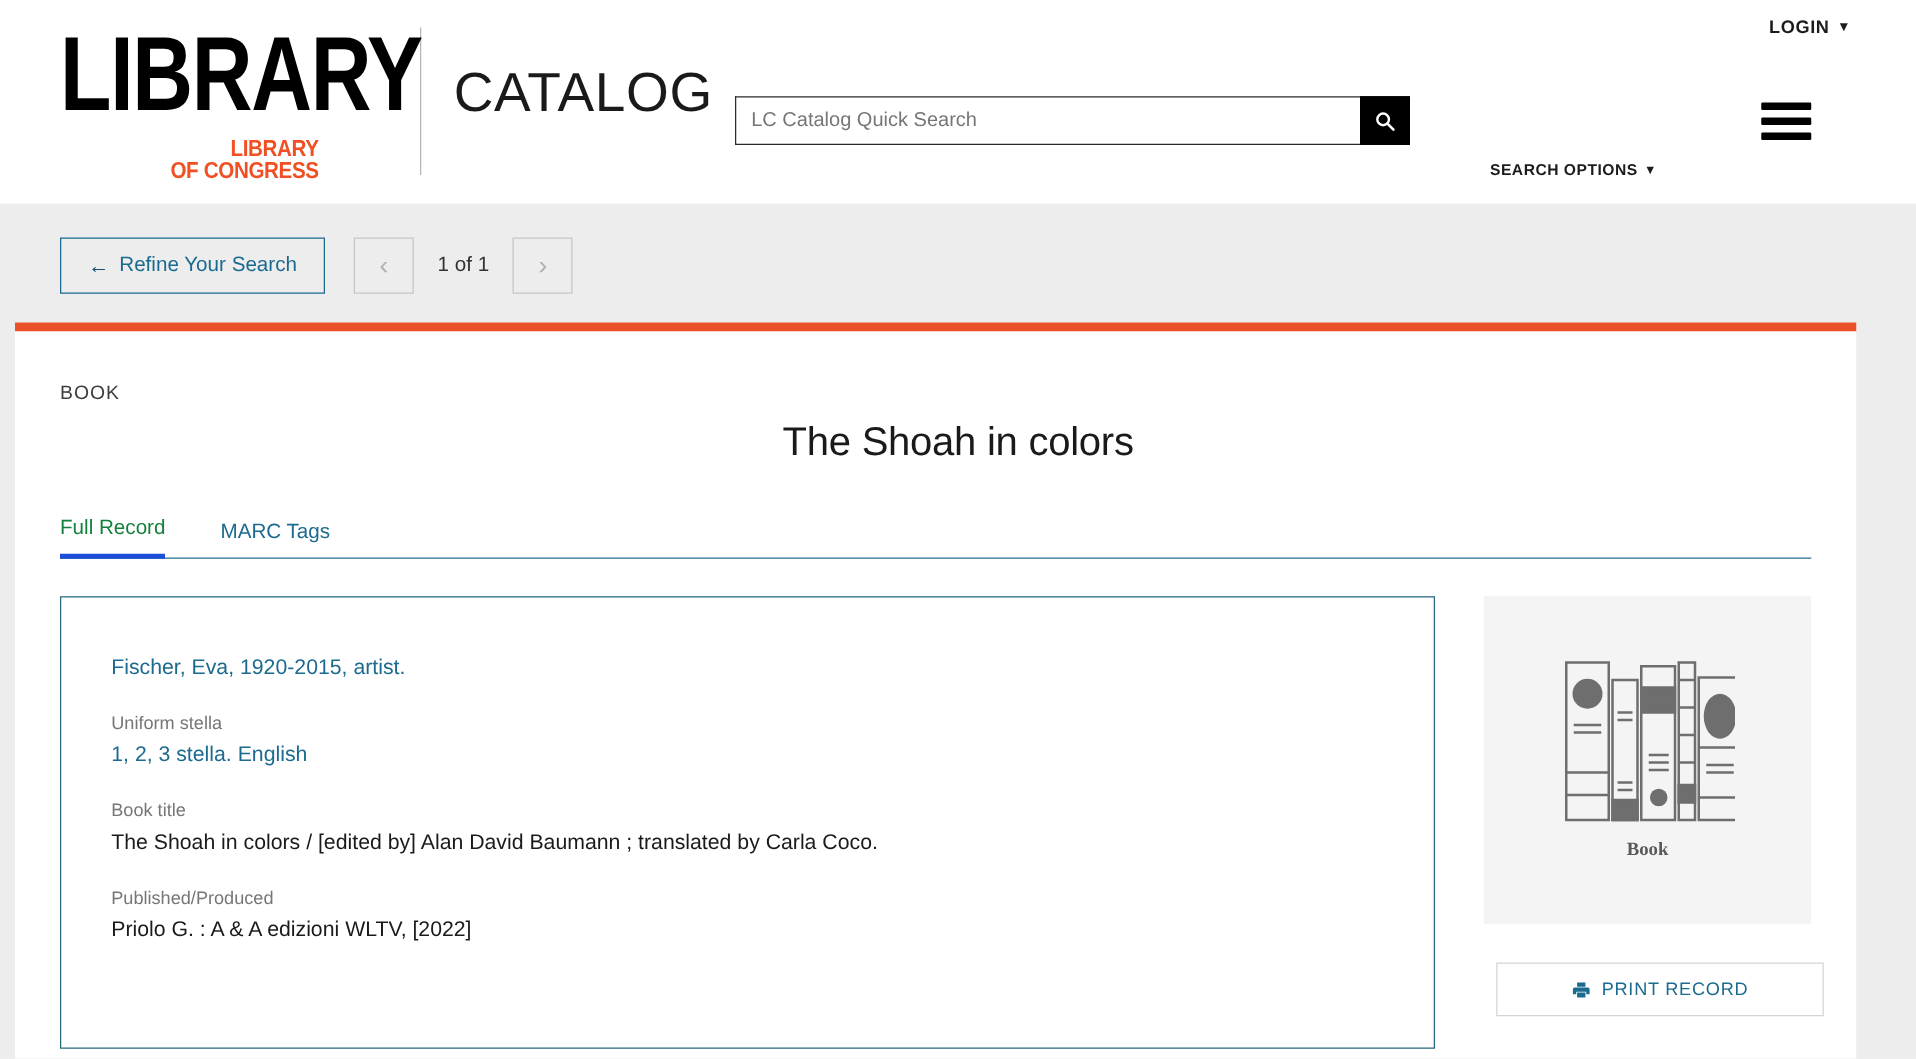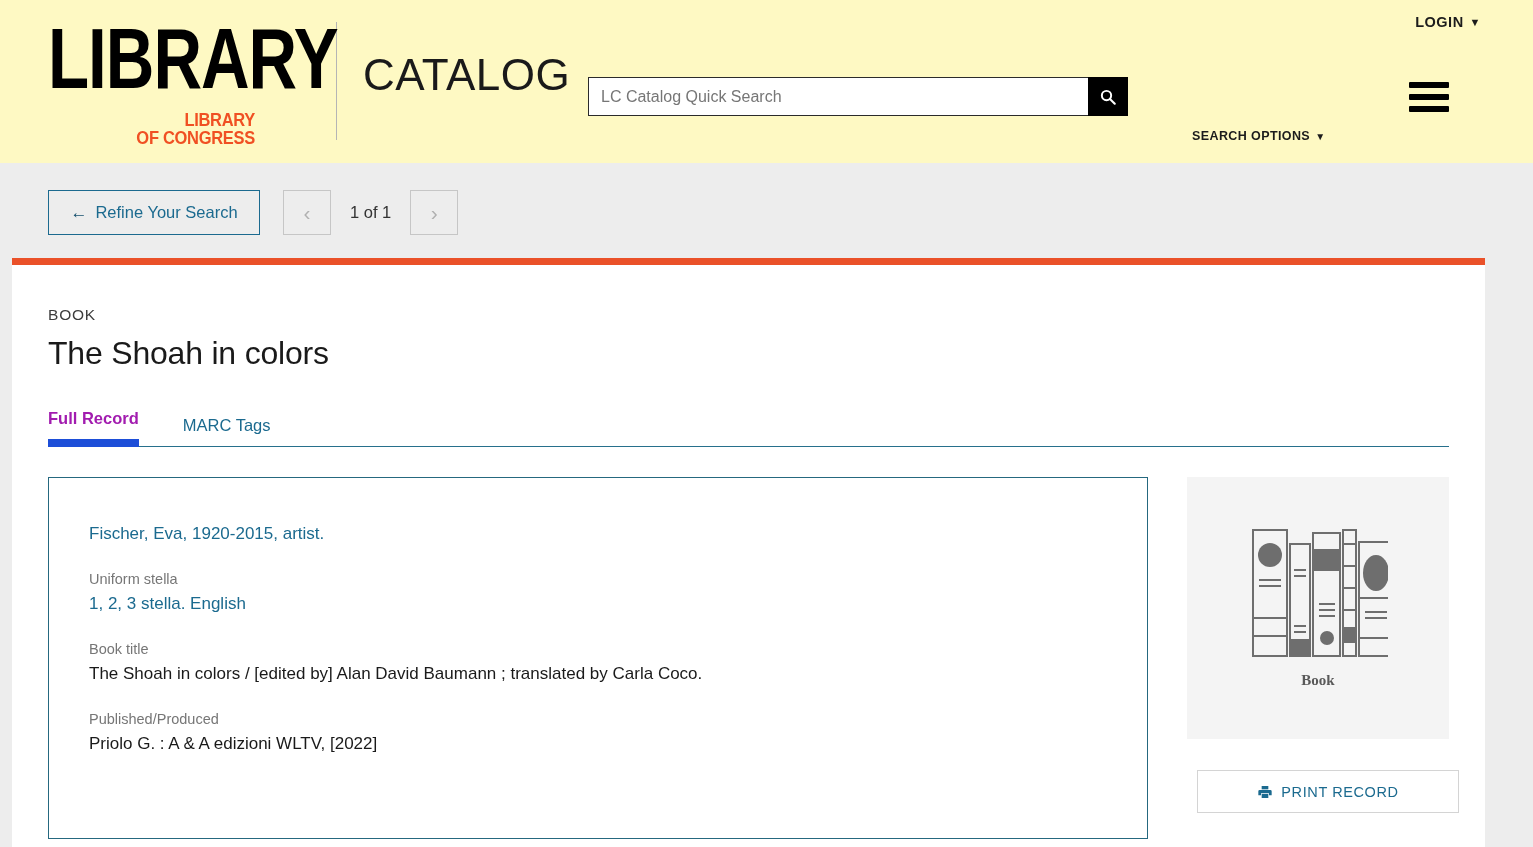--- a/index.html
+++ b/index.html
@@ -11,21 +11,21 @@
     background: #ededed;
     font-family: "Liberation Sans", sans-serif;
     -webkit-font-smoothing: antialiased;
   }
 
   
   .header {
     position: relative;
     width: 1533px;
     height: 163px;
-    background: #fef9c3;
+    background: #ffffff;
   }
 
   .brand {
     position: absolute;
     left: 48px;
     top: 18px;
     display: flex;
     align-items: center;
     height: 125px;
   }
@@ -245,41 +245,42 @@
     color: #3d3d3d;
   }
 
   .record-title {
     margin-left: 36px;
     margin-top: 11px;
     font-size: 32px;
     font-weight: normal;
     color: #1a1a1a;
     letter-spacing: -0.2px;
+    text-align: center;
   }
 
   .tabs {
     margin-left: 36px;
     margin-top: 39px;
     width: 1401px;
     display: flex;
     align-items: flex-end;
     border-bottom: 1px solid #27708c;
     height: 36px;
   }
 
   .tab {
     font-size: 16.5px;
     padding-bottom: 11px;
     cursor: pointer;
   }
   .tab.active {
-    color: #a21caf;
-    font-weight: bold;
-    border-bottom: 8px solid #1d4ed8;
+    color: #15803d;
+    font-weight: normal;
+    border-bottom: 4px solid #1d4ed8;
     margin-bottom: -1px;
   }
   .tab.inactive {
     color: #1b6a8f;
     margin-left: 44px;
   }
 
   
   .body-row {
     display: flex;

